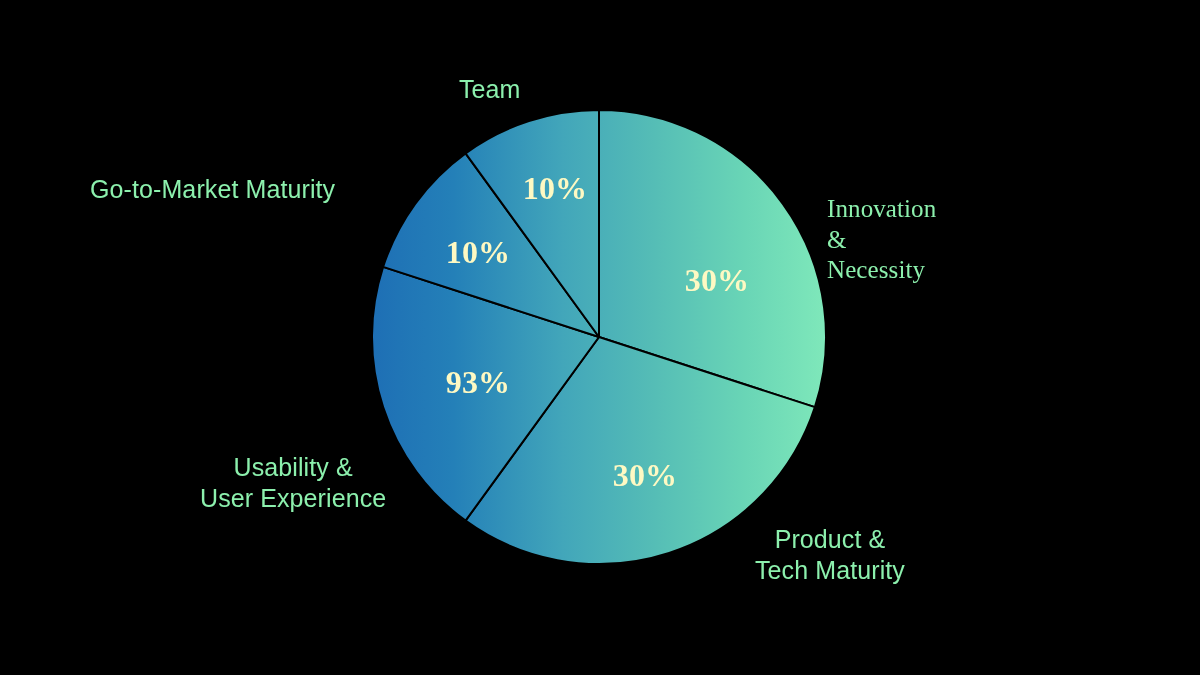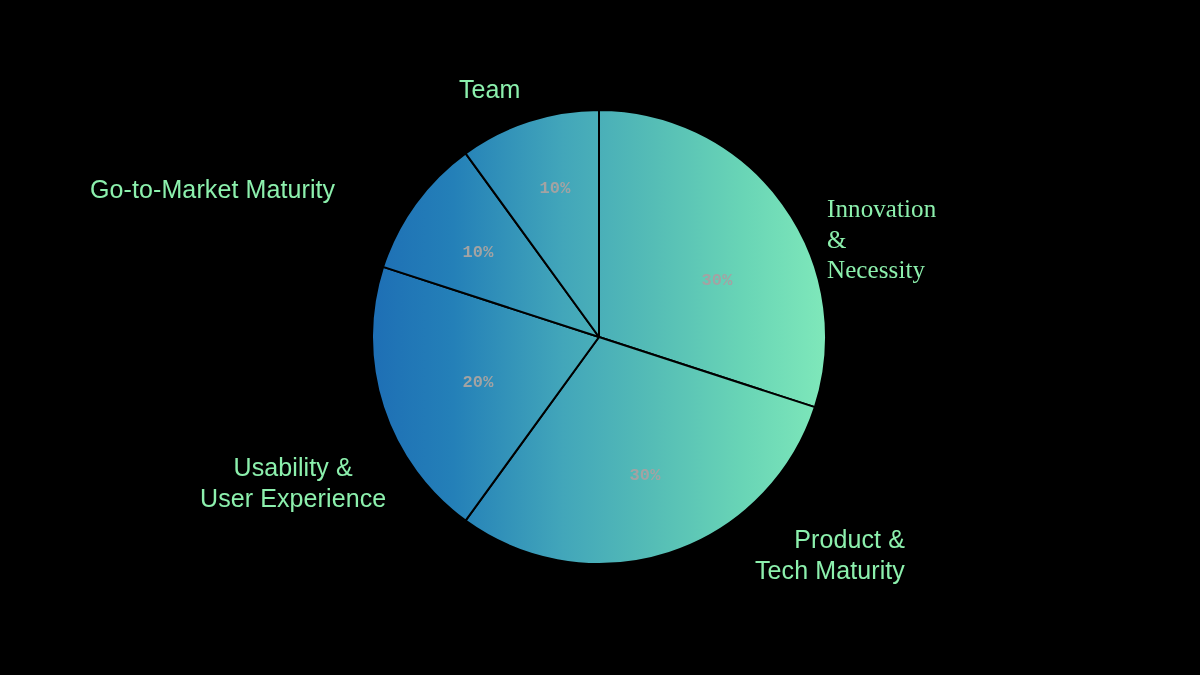--- a/index.html
+++ b/index.html
@@ -33,33 +33,33 @@
     color: #8CF0AD;
     font-family: "Liberation Sans", sans-serif;
     font-size: 25px;
     font-weight: 400;
     line-height: 1.22;
     white-space: pre-line;
     letter-spacing: 0.1px;
   }
   .pct-label {
     position: absolute;
-    color: #a3a3a3;
-    font-family: Liberation Mono, monospace;
-    font-size: 17px;
+    color: #fef9c3;
+    font-family: Liberation Serif, serif;
+    font-size: 32px;
     font-weight: bold;
     transform: translate(-50%, -50%);
     white-space: nowrap;
     letter-spacing: 0.2px;
   }
   .lbl-team        { left: 459px; top: 74px;  text-align: center; }
   .lbl-gtm         { left: 90px;  top: 174px; text-align: left; }
   .lbl-innovation  { left: 827px; top: 194px; text-align: left; font-family: Liberation Serif, serif; }
   .lbl-usability   { left: 200px; top: 452px; text-align: center; }
-  .lbl-product     { left: 755px; top: 524px; text-align: right; }
+  .lbl-product     { left: 755px; top: 524px; text-align: center; }
 </style>
 </head>
 <body>
 
 <div id="stage">
 
   <svg id="pie-svg" viewBox="0 0 1200 675">
     <defs>
       <linearGradient id="pieGrad" x1="372" y1="337" x2="826" y2="337" gradientUnits="userSpaceOnUse">
         <stop offset="0" stop-color="#1E6FB5"></stop>
@@ -88,18 +88,18 @@
 
   <div class="cat-label lbl-usability">Usability &amp;
 User Experience</div>
 
   <div class="cat-label lbl-product">Product &amp;
 Tech Maturity</div>
 
   <div id="pct-layer">
       <div class="pct-label" style="left: 717px; top: 280px;">30%</div>
       <div class="pct-label" style="left: 645px; top: 475px;">30%</div>
-      <div class="pct-label" style="left: 478px; top: 382px;">20%</div>
+      <div class="pct-label" style="left: 478px; top: 382px;">93%</div>
       <div class="pct-label" style="left: 478px; top: 252px;">10%</div>
       <div class="pct-label" style="left: 555px; top: 188px;">10%</div>
     </div>
 
 </div>
 
 </body></html>

